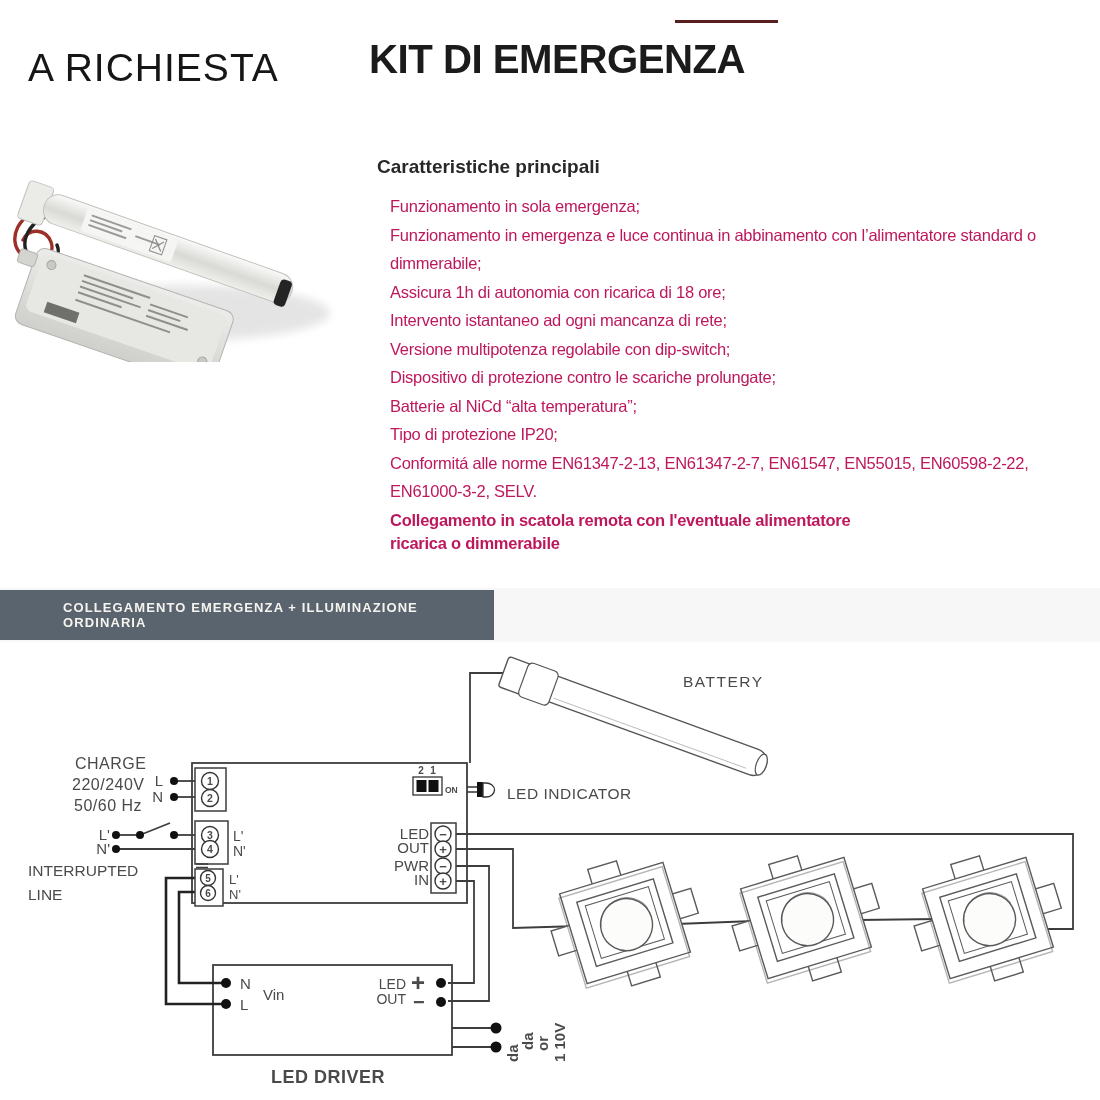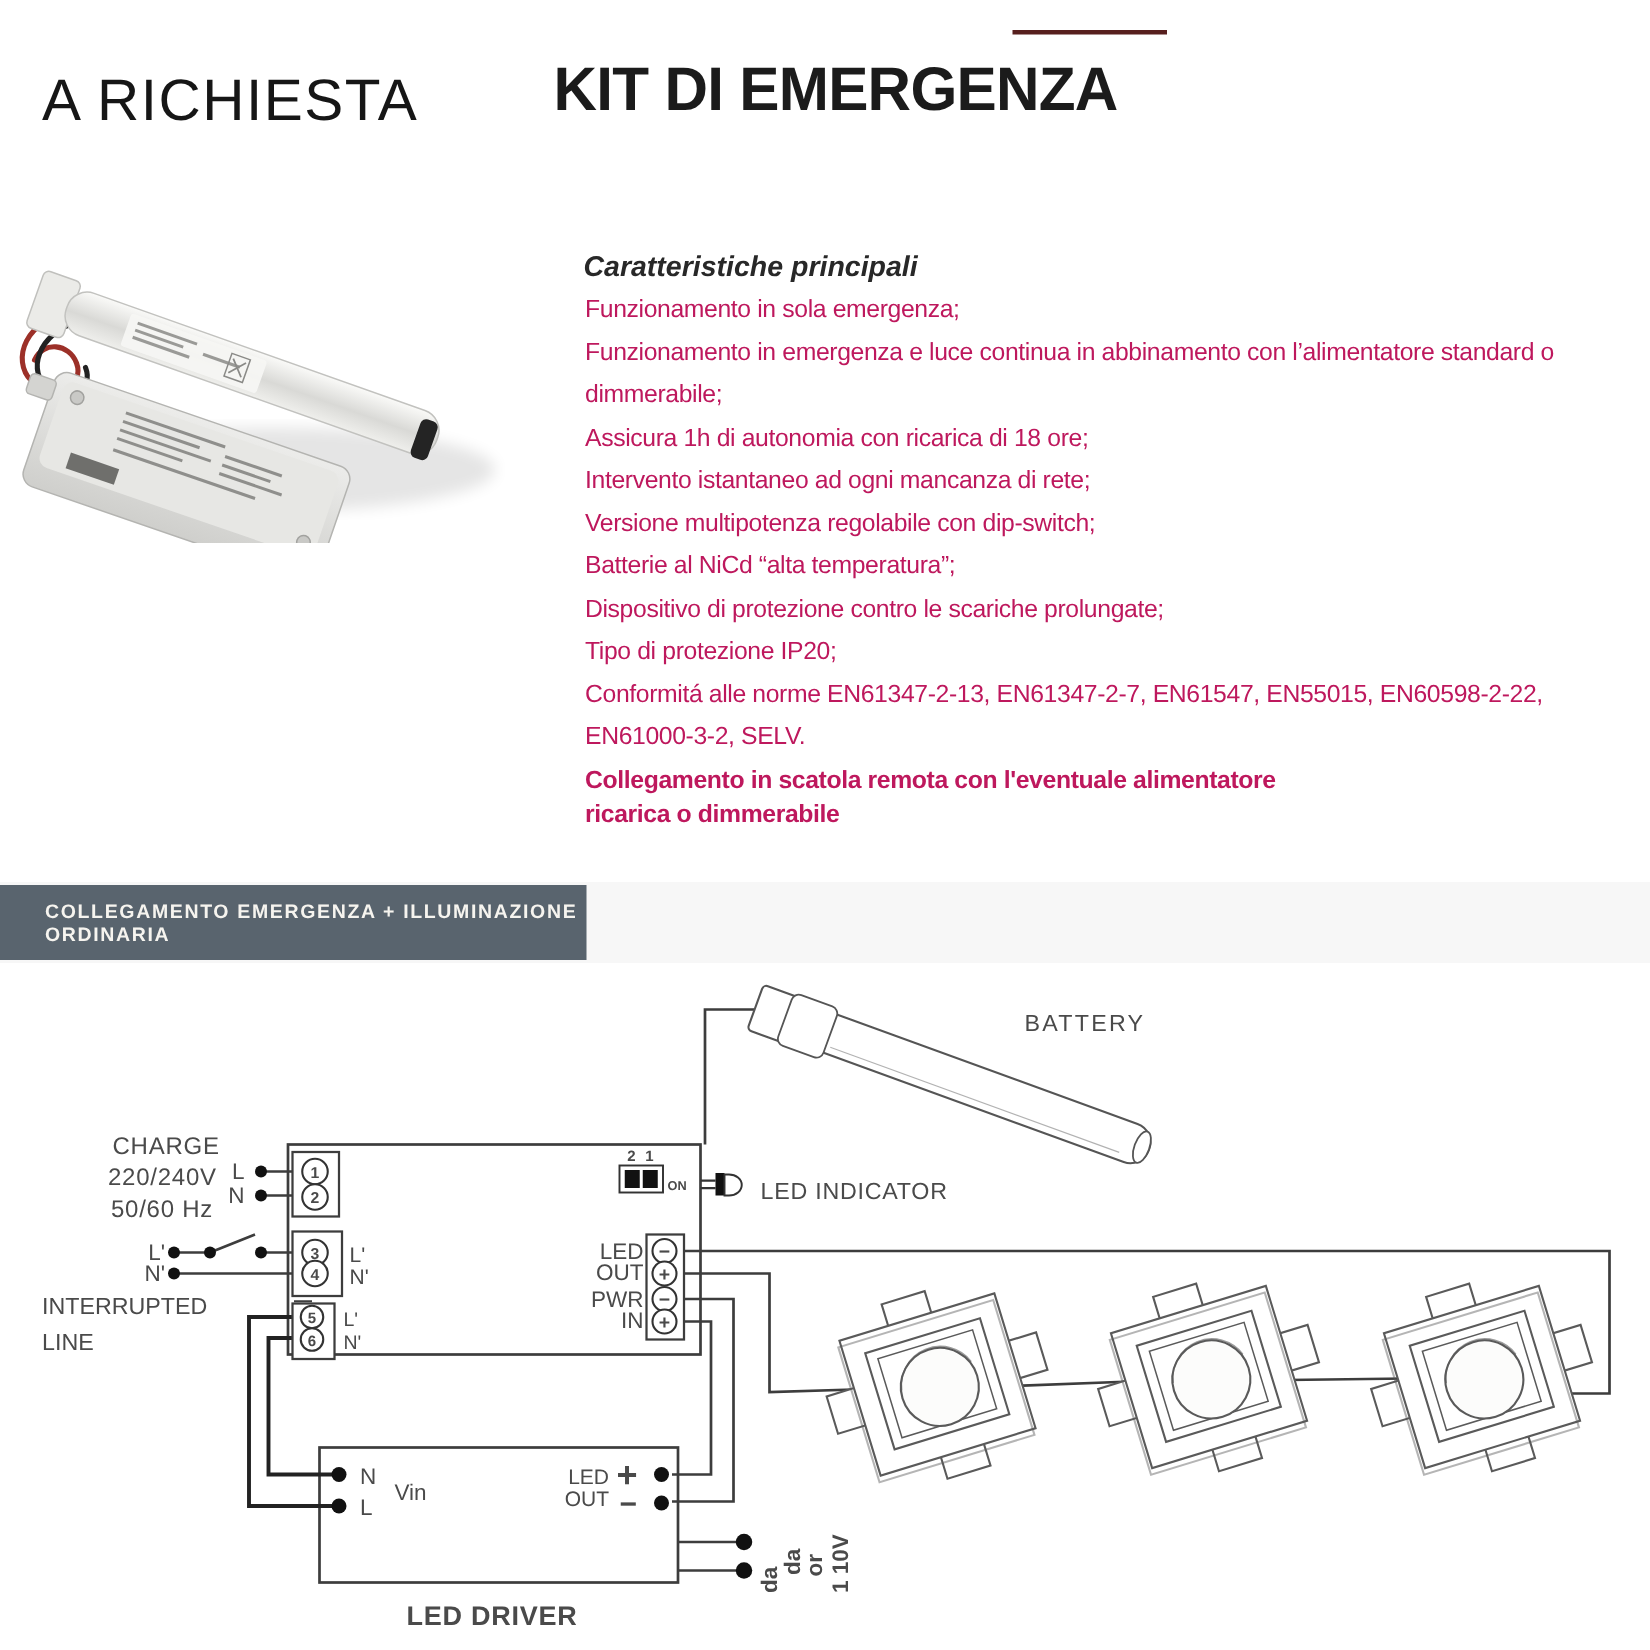--- a/index.html
+++ b/index.html
@@ -3,28 +3,28 @@
 <meta charset="utf-8">
 <style>
   html,body{margin:0;padding:0;background:#ffffff;}
   .page{position:relative;width:1100px;height:1100px;background:#fff;overflow:hidden;
         font-family:"Liberation Sans",sans-serif;}
   .abs{position:absolute;}
   .left-title{left:28px;top:46px;font-size:39px;color:#161616;letter-spacing:1px;}
   .accent-line{left:675px;top:20px;width:103px;height:3px;background:#571f1e;}
   .main-title{left:369px;top:36px;font-size:41px;font-weight:800;color:#1b1b1b;
               letter-spacing:-0.5px;margin:0;transform:scaleX(0.98);transform-origin:left;}
-  .feat-head{left:377px;top:156px;font-size:19px;font-weight:700;color:#282828;margin:12px;font-style:italic;}
+  .feat-head{left:377px;top:156px;font-size:19px;font-weight:700;color:#282828;margin:0;}
   .feat-list{left:390px;top:192px;width:700px;font-size:16.5px;line-height:28.5px;
              color:#be185d;letter-spacing:-0.25px;}
   .feat-list p{margin:0;}
   .feat-closing{line-height:23px;margin-top:3px !important;font-weight:bold;}
   .banner-strip{left:0;top:588px;width:1100px;height:54px;background:#f7f7f7;}
-  .banner{left:0;top:590px;width:391px;height:50px;background:#59646e;display:flex;
-          align-items:center;}
+  .banner{left:0;top:590px;width:461px;height:50px;background:#59646e;display:flex;
+          align-items:center;padding-left:33px;}
   .banner span{padding-left:30px;font-size:13px;font-weight:700;letter-spacing:1.1px;
           color:#f6f4ef;}
   svg text{font-family:"Liberation Sans",sans-serif;fill:#4a4a4a;}
 </style>
 </head>
 <body>
 
 <div class="page">
 
   <div class="abs left-title">A RICHIESTA</div>
@@ -90,22 +90,22 @@
     </g>
   </svg>
 
   <h2 class="abs feat-head">Caratteristiche principali</h2>
   <div class="abs feat-list">
     <p>Funzionamento in sola emergenza;</p>
     <p>Funzionamento in emergenza e luce continua in abbinamento con l’alimentatore standard o dimmerabile;</p>
     <p>Assicura 1h di autonomia con ricarica di 18 ore;</p>
     <p>Intervento istantaneo ad ogni mancanza di rete;</p>
     <p>Versione multipotenza regolabile con dip-switch;</p>
+    <p>Dispositivo di protezione contro le scariche prolungate;</p>
     <p>Batterie al NiCd “alta temperatura”;</p>
-    <p>Dispositivo di protezione contro le scariche prolungate;</p>
     <p>Tipo di protezione IP20;</p>
     <p>Conformitá alle norme EN61347-2-13, EN61347-2-7, EN61547, EN55015, EN60598-2-22, EN61000-3-2, SELV.</p>
     <p class="feat-closing">
       <span>Collegamento in scatola remota con l'eventuale alimentatore</span><br>
       <span>ricarica o dimmerabile</span>
     </p>
   </div>
 
   <div class="abs banner-strip"></div>
   <div class="abs banner">

